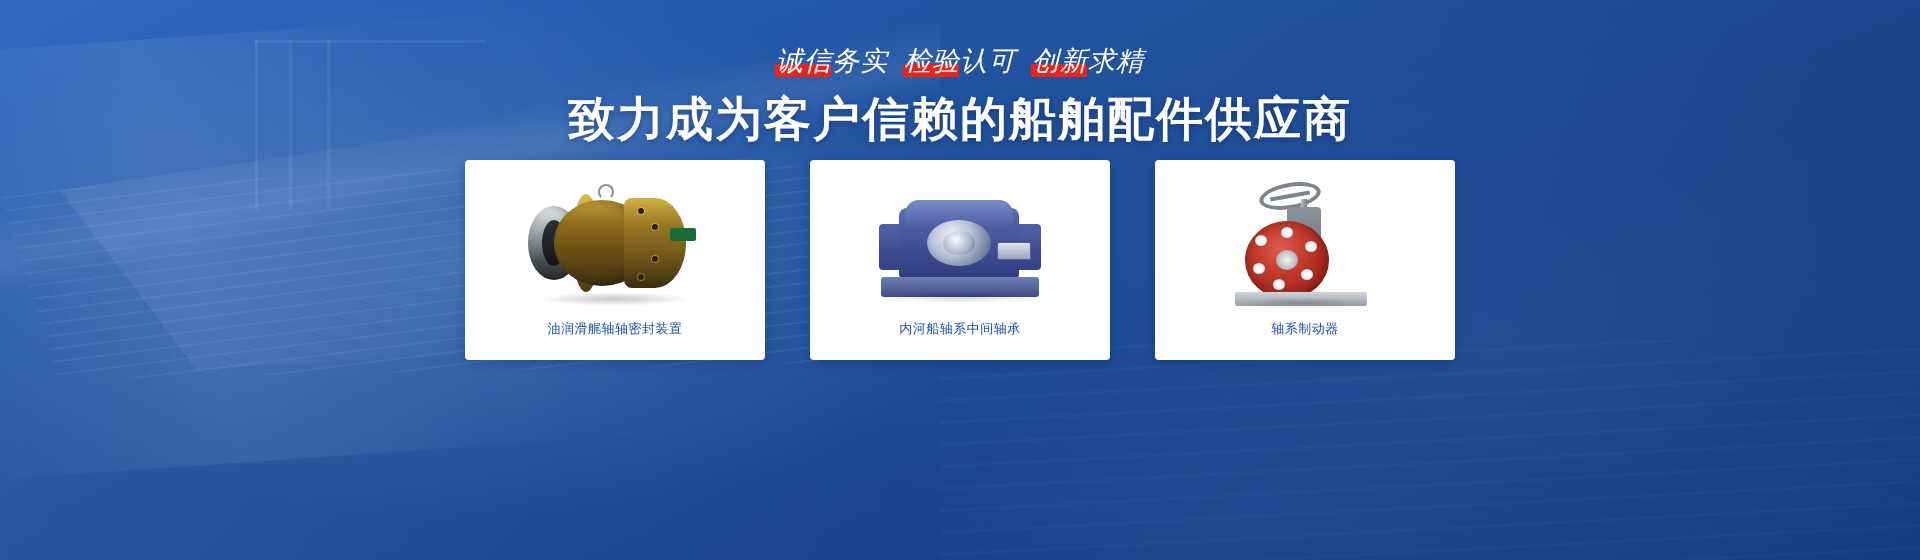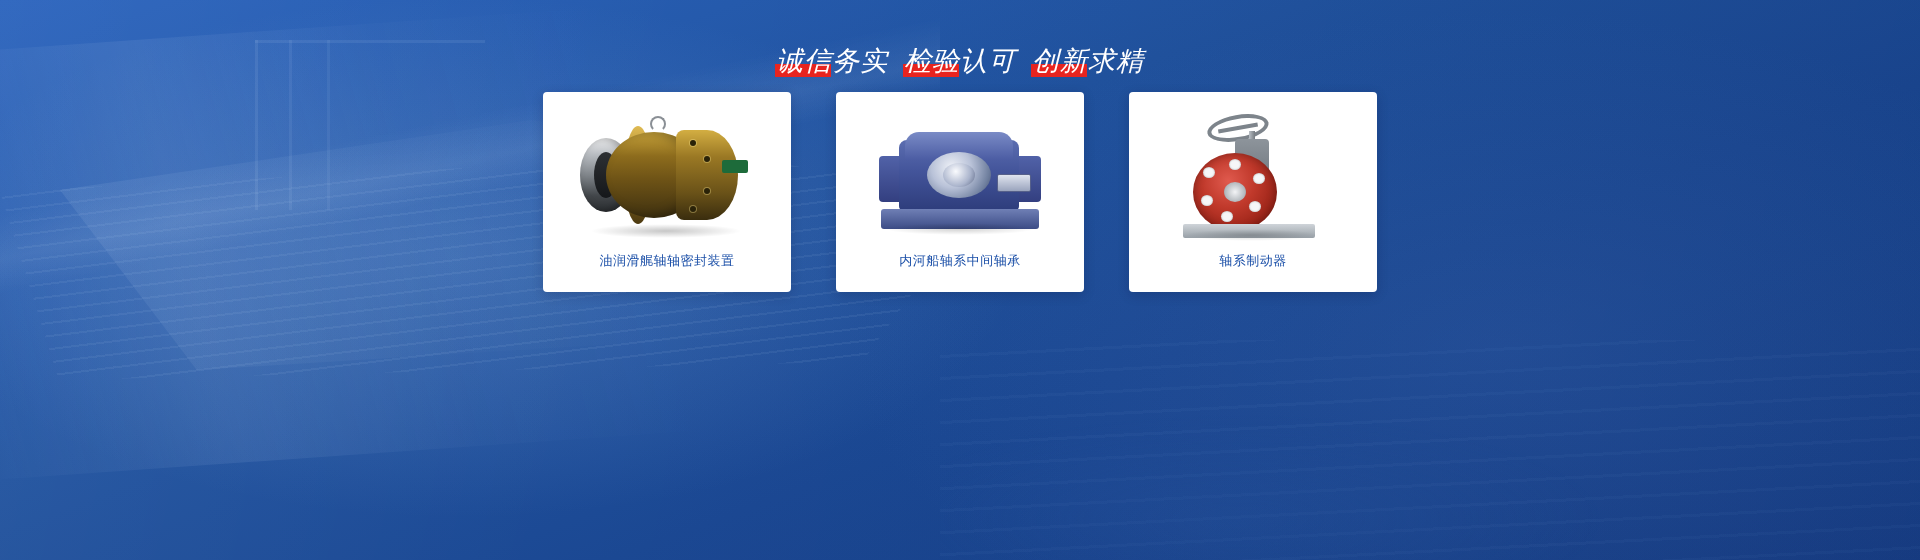--- a/index.html
+++ b/index.html
@@ -99,21 +99,21 @@
   .subtitle {
     font-size:18.5px; color:#eef4fd; letter-spacing:.4px;
     white-space:nowrap; line-height:1.4;
     margin-bottom:20px;
   }
 
   .cards {
     display:flex; gap:45px;
   }
   .card {
-    width:248px; height:200px;
+    width:300px; height:200px;
     background:#ffffff;
     border-radius:4px;
     box-shadow:0 3px 12px rgba(0,15,50,.20);
     display:flex; flex-direction:column;
     align-items:center; justify-content:flex-start;
     padding:12px 8px 4px;
     overflow:hidden;
   }
   .thumb {
     width:100%; height:142px;
@@ -286,20 +286,21 @@
       <span class="tag-seg s2">
         <span class="hl"></span>
         <span class="tx">检验认可</span>
       </span>
       <span class="tag-seg s3">
         <span class="hl"></span>
         <span class="tx">创新求精</span>
       </span>
     </div>
 
+    <div class="headline">致力成为客户信赖的船舶配件供应商</div>
 
 
     <div class="cards">
 
       <div class="card">
         <div class="thumb">
           <div class="p1">
             <div class="hook"></div>
             <div class="ring-steel"></div>
             <div class="ring-br"></div>

